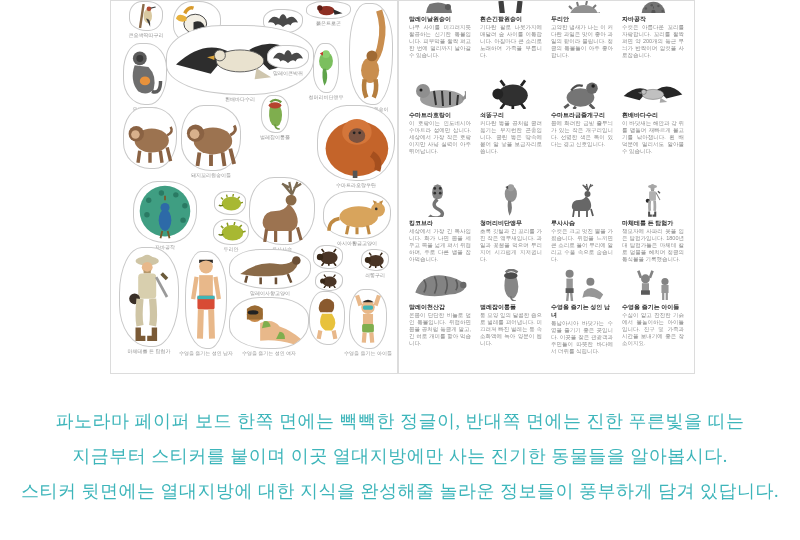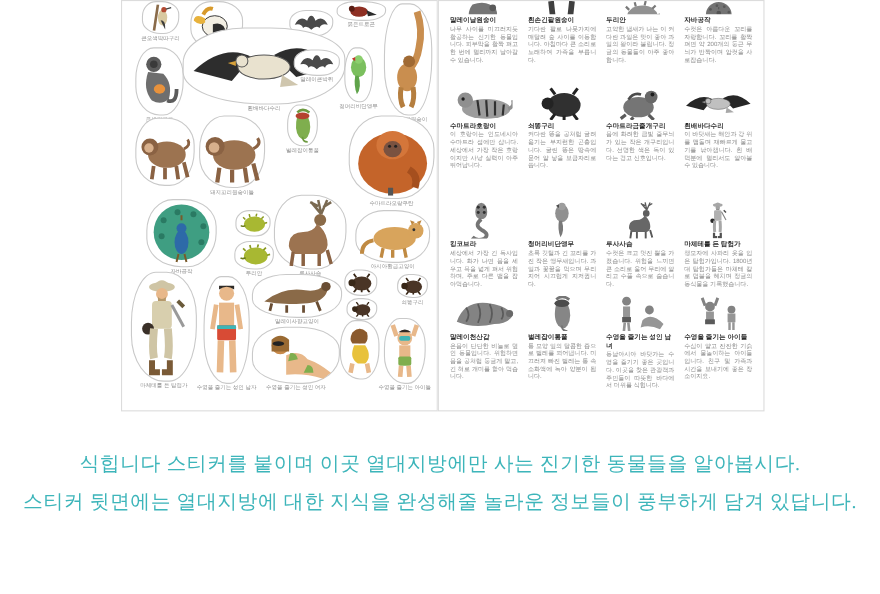--- a/index.html
+++ b/index.html
@@ -577,15 +577,16 @@
             <path d="M34 27 l0 8 M38 27 l0 8" stroke="#b0b0b0" stroke-width="2.5"></path>
           </svg>
         </div>
         <div class="entry-title">수영을 즐기는 아이들</div>
         <div class="entry-body">수심이 얕고 잔잔한 기슭에서 물놀이하는 아이들입니다. 친구 및 가족과 시간을 보내기에 좋은 장소이지요.</div>
       </div>
     </div>
 </div>
 
 <div id="caption" style="color: rgb(61, 181, 186);">
-  <div>식힙니다 스티커를 붙이며 이곳 열대지방에만 사는 진기한 동물들을 알아봅시다.</div>
+  <div>파노라마 페이퍼 보드 한쪽 면에는 빽빽한 정글이, 반대쪽 면에는 진한 푸른빛을 띠는</div>
+  <div>지금부터 스티커를 붙이며 이곳 열대지방에만 사는 진기한 동물들을 알아봅시다.</div>
   <div>스티커 뒷면에는 열대지방에 대한 지식을 완성해줄 놀라운 정보들이 풍부하게 담겨 있답니다.</div>
 </div>
 
 </body></html>

